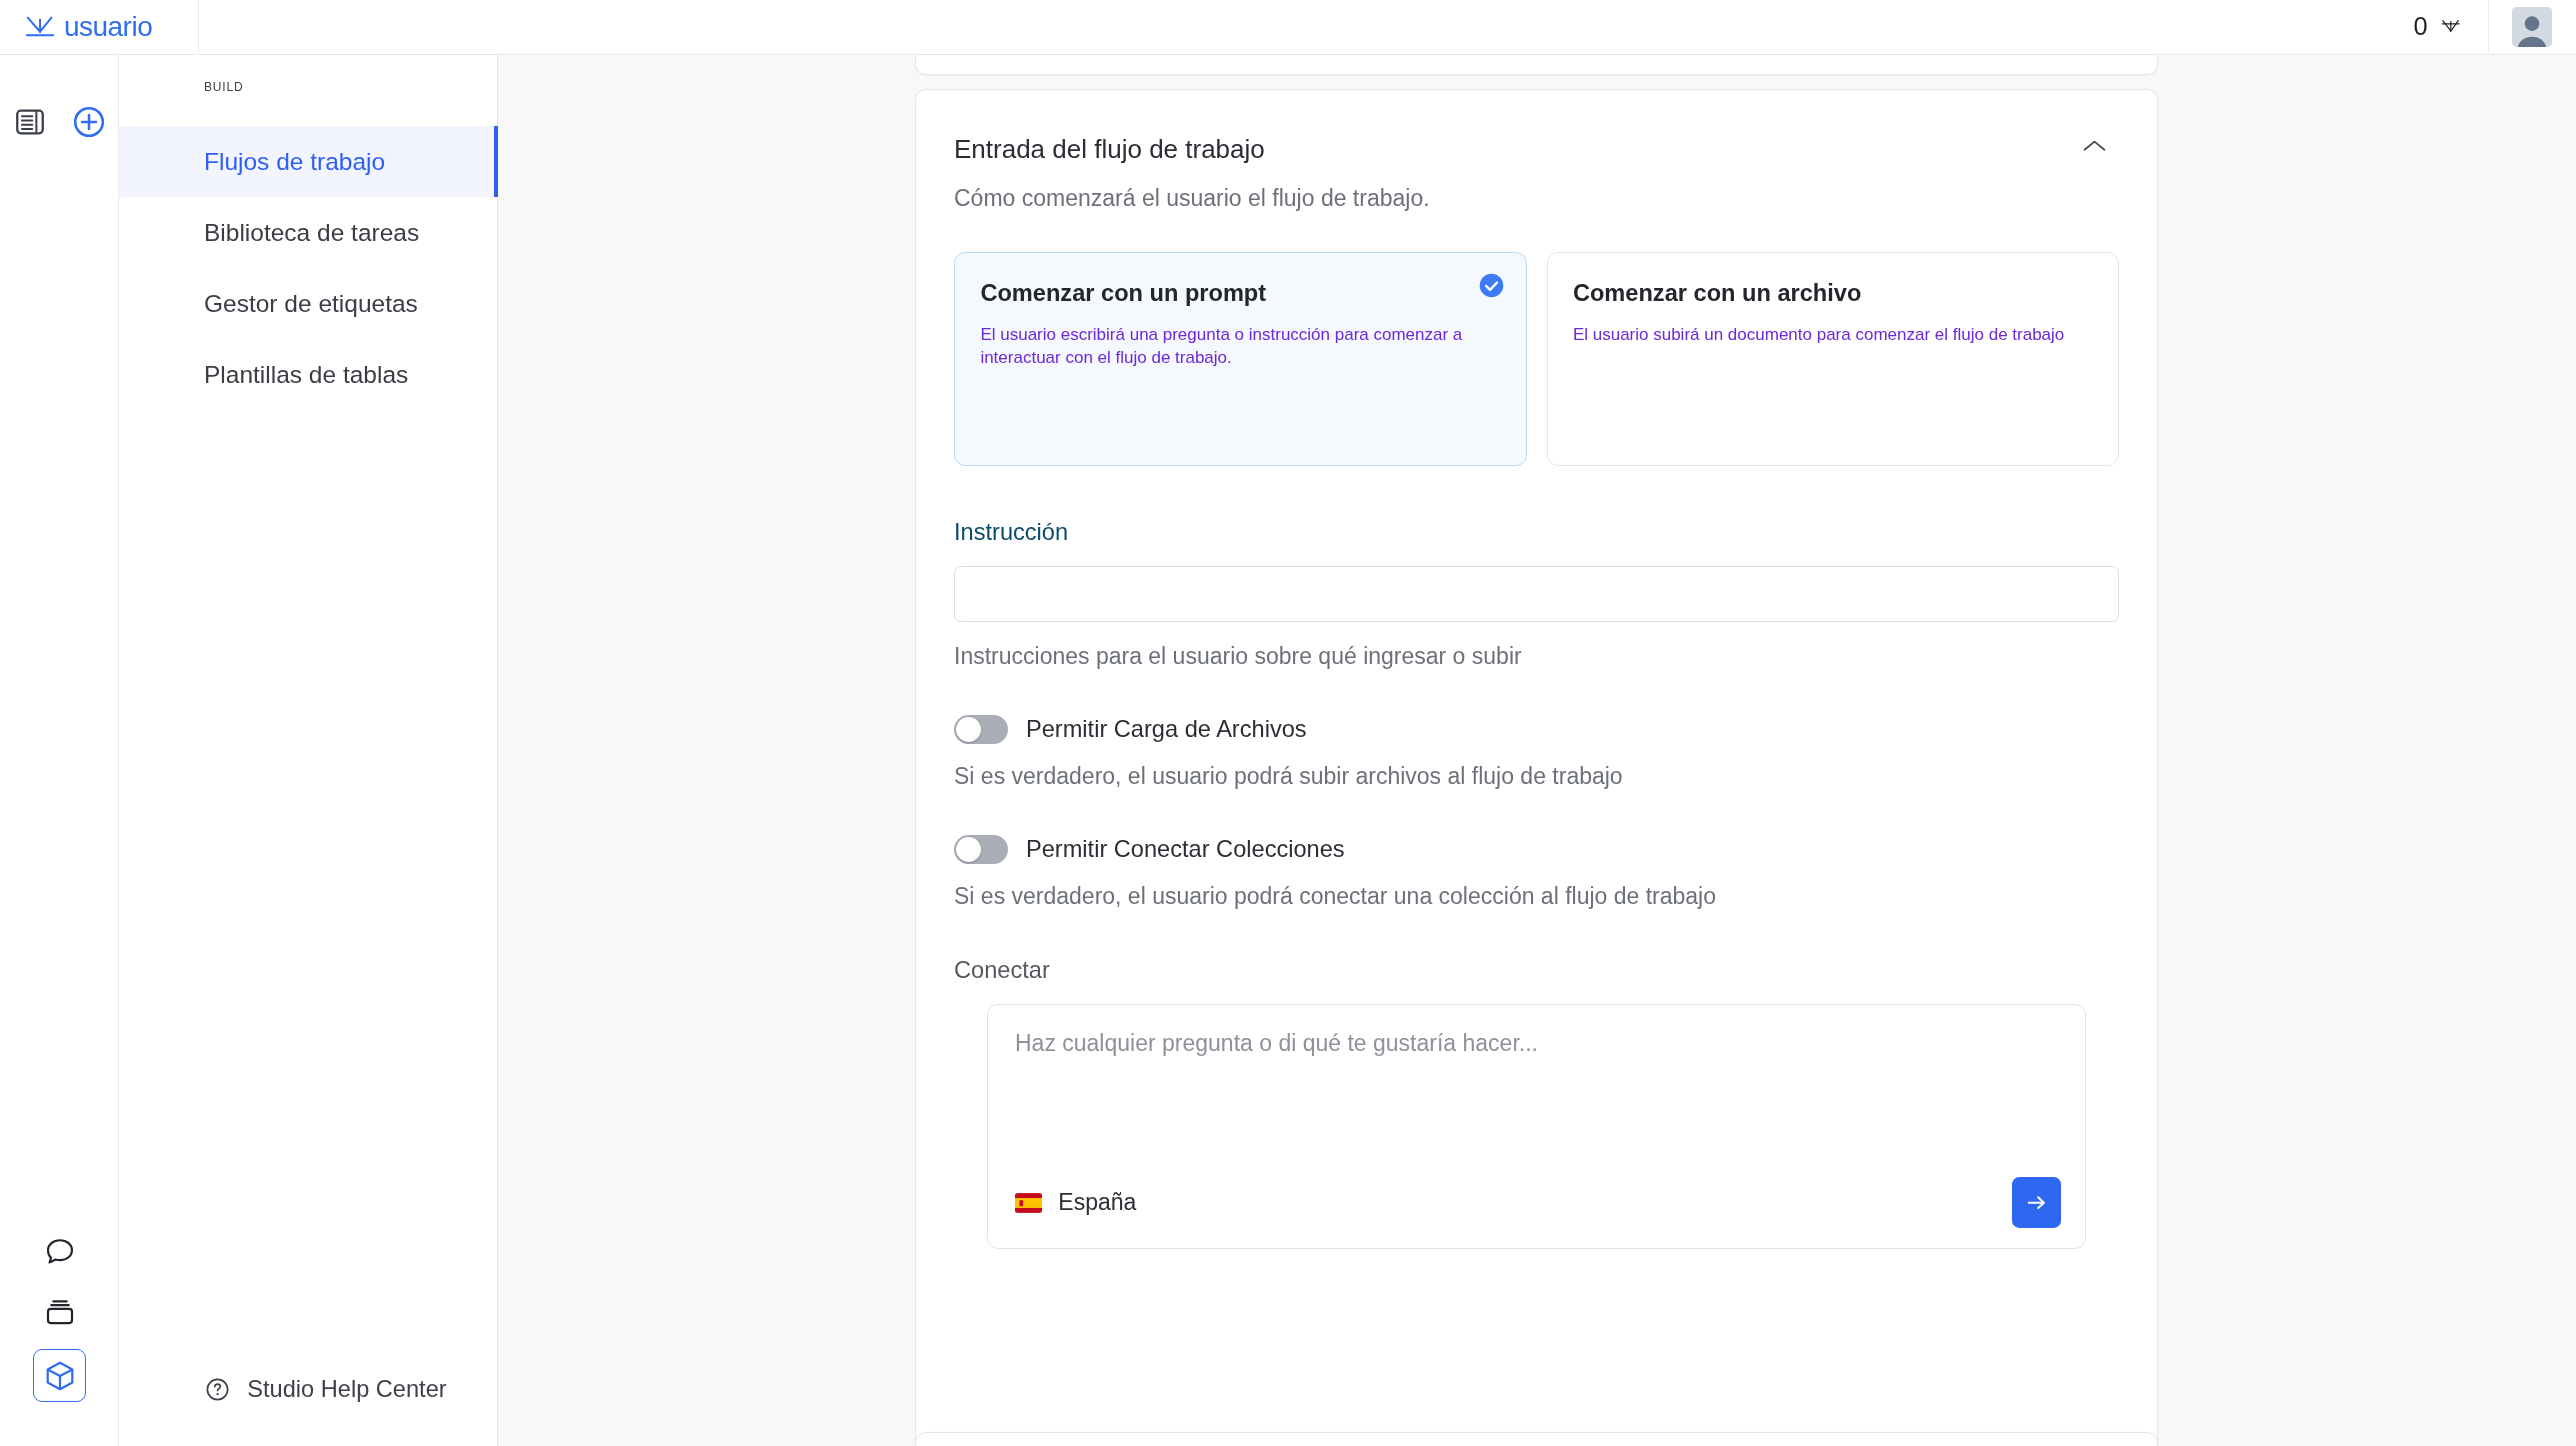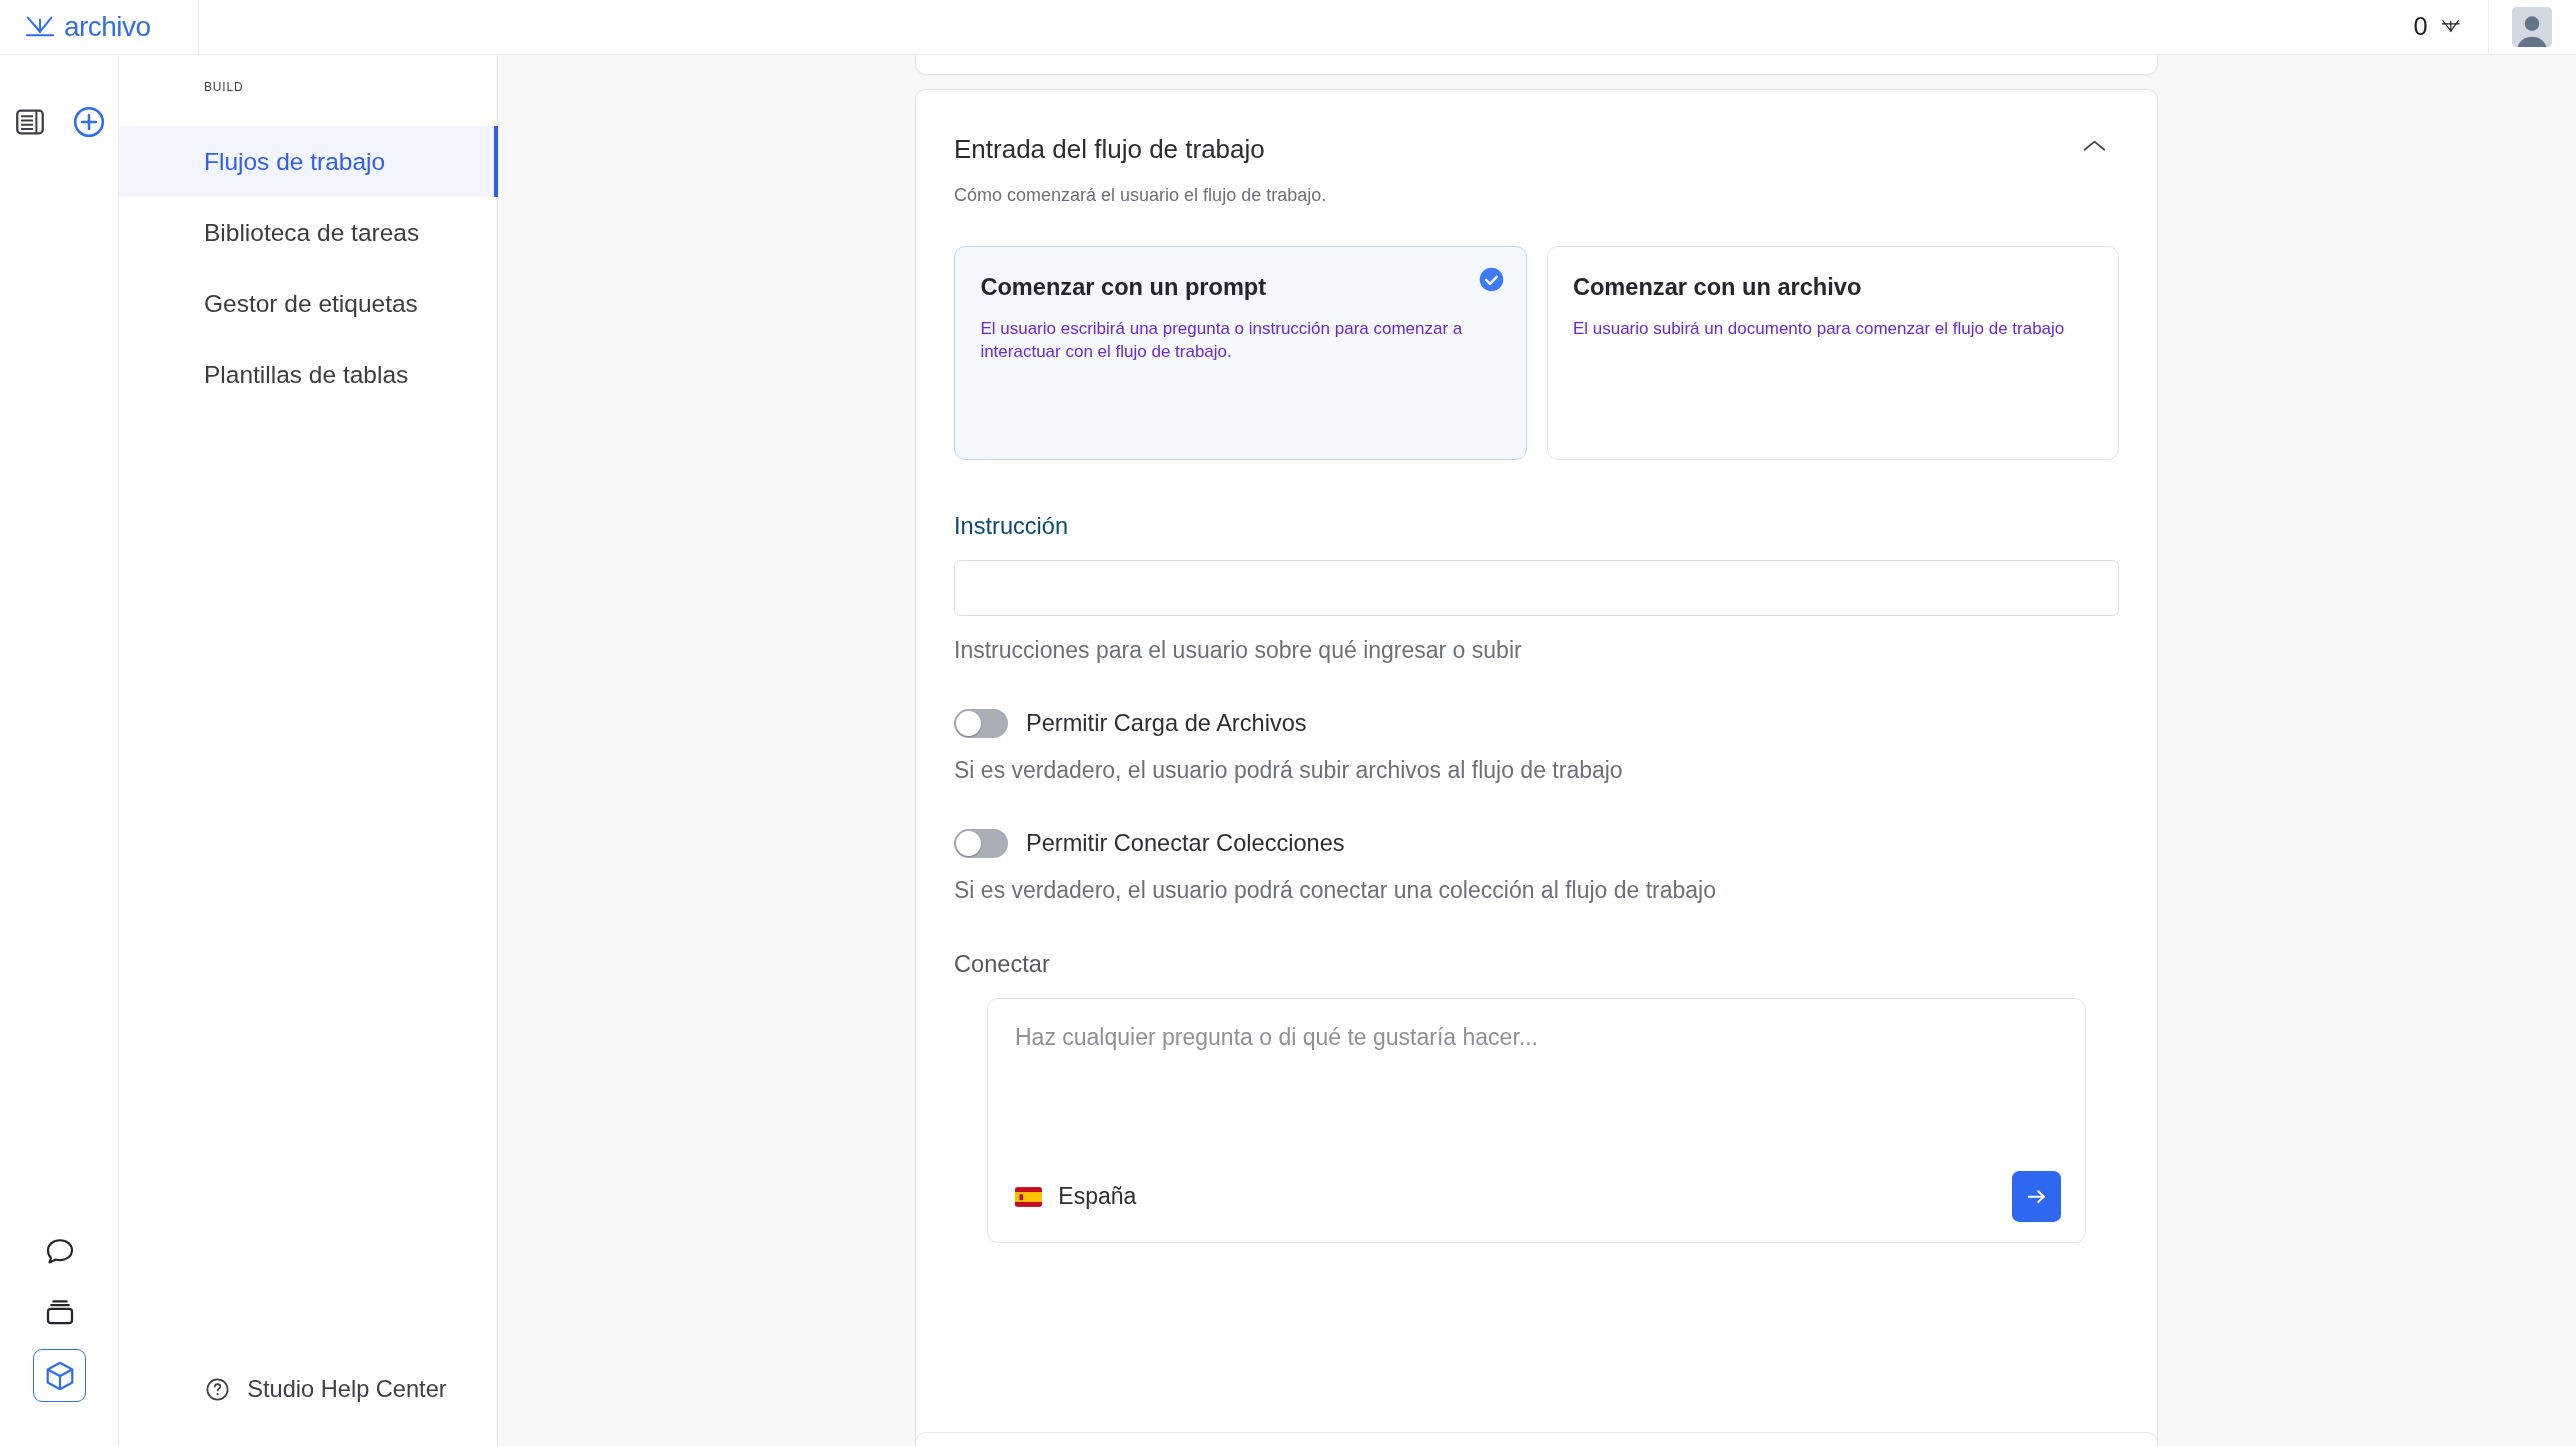--- a/index.html
+++ b/index.html
@@ -127,21 +127,21 @@
     display: flex; align-items: flex-start; justify-content: space-between;
     padding: 44px 45px 0 38px;
   }
   .card-title { font-size: 26px; color: #2a2d34; font-weight: 400; }
   .collapse-btn {
     background: none; border: none; cursor: pointer;
     padding: 3.6px; line-height: 0;
   }
   .card-sub {
     padding: 20px 38px 0 38px;
-    font-size: 18px; color: #6c7079;
+    font-size: 23px; color: #6c7079;
   }
 
   
   .options {
     display: flex; gap: 20px;
     padding: 40px 38px 0 38px;
   }
   .opt {
     position: relative; flex: 1 1 0;
     border-radius: 11px; padding: 27px 29px 27px 25.4px;
@@ -224,21 +224,21 @@
 <div class="topbar">
   <div class="brand">
     <svg class="brand-mark" viewBox="0 0 36 28">
       <g stroke="#2f6ef0" stroke-width="2.2" fill="none" stroke-linecap="round">
         <line x1="4" y1="4" x2="17" y2="19"></line>
         <line x1="30" y1="4" x2="18" y2="19"></line>
         <line x1="17.5" y1="6" x2="17.5" y2="20"></line>
         <line x1="3" y1="23.5" x2="32" y2="23.5"></line>
       </g>
     </svg>
-    <span class="brand-name">archivo</span>
+    <span class="brand-name">usuario</span>
   </div>
   <div class="topbar-spacer"></div>
   <div class="credits">
     <span class="credits-count">0</span>
     <svg class="credits-icon" viewBox="0 0 24 22">
       <g stroke="#1f2024" stroke-width="1.3" fill="none" stroke-linecap="round">
         <line x1="3" y1="4" x2="11.5" y2="15"></line>
         <line x1="20" y1="4" x2="12.2" y2="15"></line>
         <line x1="11.8" y1="5" x2="11.8" y2="16"></line>
         <line x1="2.5" y1="7.5" x2="21" y2="7.5"></line>

